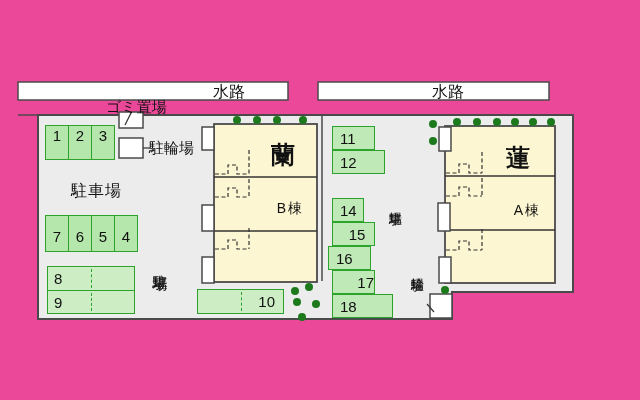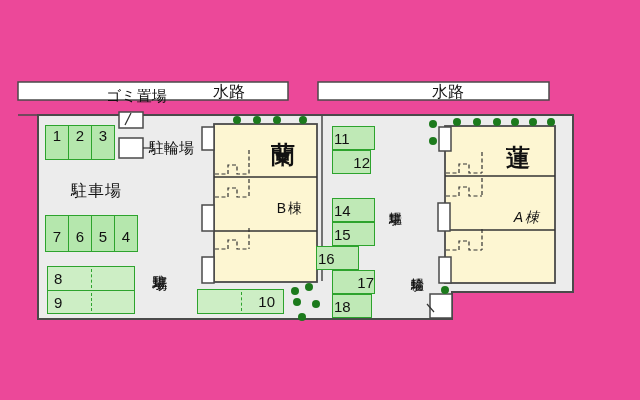--- a/index.html
+++ b/index.html
@@ -19,21 +19,21 @@
     background:#b5e7ad;font-size:15px;display:flex;
   }
   .slot .num{color:#111;}
   .slot.cellTop{justify-content:center;align-items:flex-start;padding-top:1px;}
   .slot.cellBottom{justify-content:center;align-items:flex-end;padding-bottom:6px;}
   .slot.wide{background:#cdeec5;align-items:center;}
   .slot.wide .num{padding-left:6px;}
   .slot.wide.right{justify-content:flex-end;padding-left:7px;}
   .slot.wide.right .num{padding-right:8px;}
   .slot.cellLeft{background:#bfe9b6;align-items:center;}
-  .slot.cellLeft .num{padding-left:1px;}
+  .slot.cellLeft .num{padding-left:7px;}
   .divider{position:absolute;top:2px;bottom:2px;width:0;border-left:1.5px dashed #2da32d;}
 </style>
 </head>
 <body>
 
 <div class="canvas">
 
   <svg class="layer" width="640" height="400" viewBox="0 0 640 400">
 
     <path d="M38,115 L573,115 L573,292 L452,292 L452,319 L38,319 Z" fill="#ececec" stroke="#4a4a4a" stroke-width="2"></path>
@@ -99,31 +99,31 @@
       <circle cx="297" cy="302" r="4"></circle>
       <circle cx="316" cy="304" r="4"></circle>
       <circle cx="302" cy="317" r="4"></circle>
       <circle cx="445" cy="290" r="4"></circle>
     </g>
   </svg>
 
   <div class="lbl h16" style="left:213px;top:84px;">水路</div>
   <div class="lbl h16" style="left:432px;top:84px;">水路</div>
 
-  <div class="lbl h15" style="left:106px;top:88px;">ゴミ置場</div>
+  <div class="lbl h15" style="left:106px;top:99px;">ゴミ置場</div>
   <div class="lbl h15" style="left:149px;top:141px;font-family:Liberation Serif, serif;">駐輪場</div>
   <div class="lbl h16" style="left:71px;top:183px;letter-spacing:1px;">駐車場</div>
   <div class="lbl h15 vert" style="left:153px;top:262px;letter-spacing:1px;">駐車場</div>
   <div class="lbl vert" style="left:386px;top:202px;font-size:13px;">駐車場</div>
   <div class="lbl vert" style="left:408px;top:268px;font-size:13px;">駐輪場</div>
 
   <div class="lbl bigname" style="left:262px;top:143px;width:42px;">蘭</div>
   <div class="lbl blockname" style="left:258px;top:201px;width:46px;">B棟</div>
   <div class="lbl bigname" style="left:497px;top:146px;width:42px;">蓮</div>
-  <div class="lbl blockname" style="left:495px;top:210px;width:46px;font-style:italic;">A棟</div>
+  <div class="lbl blockname" style="left:495px;top:203px;width:46px;">A棟</div>
 
   <div class="slot cellTop" style="left:45px;top:125px;width:24px;height:35px;">
     <span class="num">1</span>
     </div>
   <div class="slot cellTop" style="left:68px;top:125px;width:24px;height:35px;">
     <span class="num">2</span>
     </div>
   <div class="slot cellTop" style="left:91px;top:125px;width:24px;height:35px;">
     <span class="num">3</span>
     </div>
@@ -151,32 +151,32 @@
     </div>
 
   <div class="slot wide right" style="left:197px;top:289px;width:87px;height:25px;">
     <span class="divider" style="left:43px;"></span>
     <span class="num">10</span>
     </div>
 
   <div class="slot cellLeft" style="left:332px;top:126px;width:43px;height:24px;">
     <span class="num">11</span>
     </div>
-  <div class="slot cellLeft" style="left:332px;top:150px;width:39px;height:24px;justify-content:flex-end;">
+  <div class="slot cellLeft" style="left:332px;top:150px;width:53px;height:24px;">
     <span class="num">12</span>
     </div>
-  <div class="slot cellLeft" style="left:332px;top:198px;width:43px;height:24px;">
+  <div class="slot cellLeft" style="left:332px;top:198px;width:32px;height:24px;">
     <span class="num">14</span>
     </div>
-  <div class="slot cellLeft" style="left:332px;top:222px;width:43px;height:24px;">
+  <div class="slot cellLeft" style="left:332px;top:222px;width:43px;height:24px;justify-content:center;">
     <span class="num">15</span>
     </div>
-  <div class="slot cellLeft" style="left:316px;top:246px;width:43px;height:24px;text-align:right;">
+  <div class="slot cellLeft" style="left:328px;top:246px;width:43px;height:24px;text-align:right;">
     <span class="num">16</span>
     </div>
   <div class="slot cellLeft" style="left:332px;top:270px;width:43px;height:24px;justify-content:flex-end;">
     <span class="num">17</span>
     </div>
-  <div class="slot cellLeft" style="left:332px;top:294px;width:40px;height:24px;">
+  <div class="slot cellLeft" style="left:332px;top:294px;width:61px;height:24px;">
     <span class="num">18</span>
     </div>
 
 </div>
 
 </body></html>

